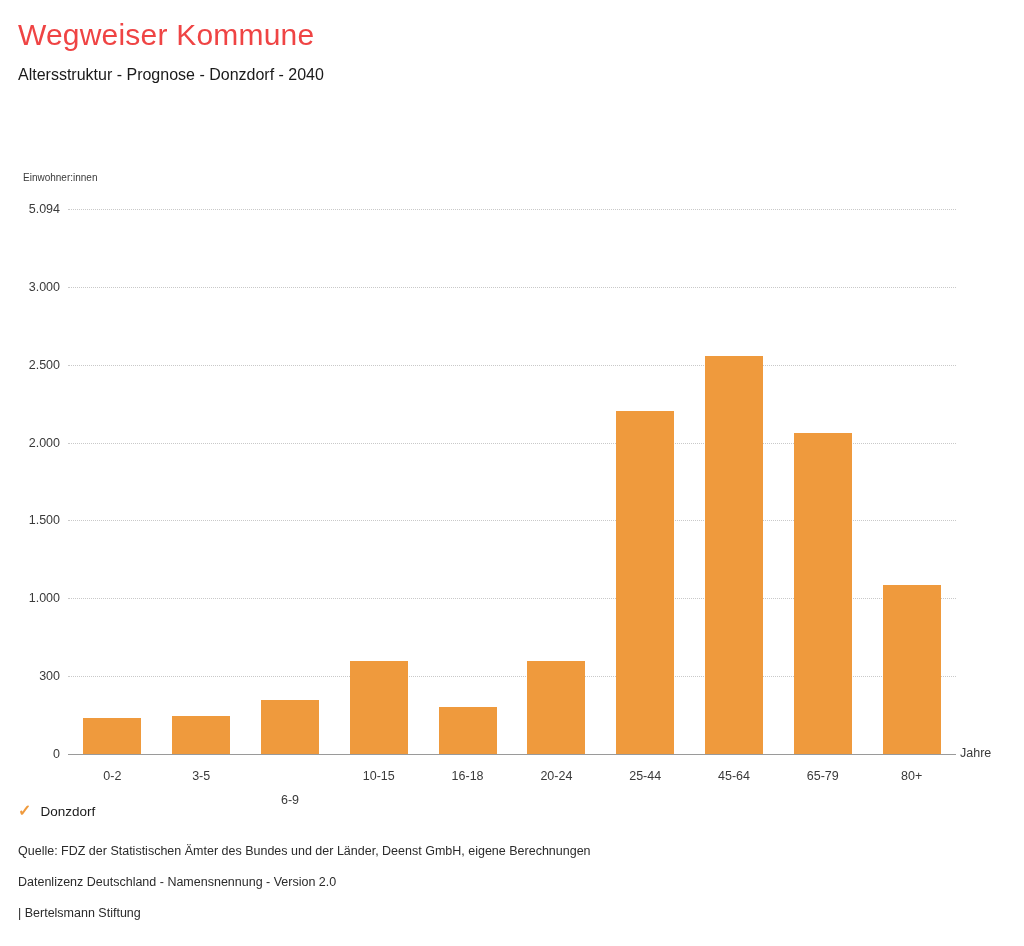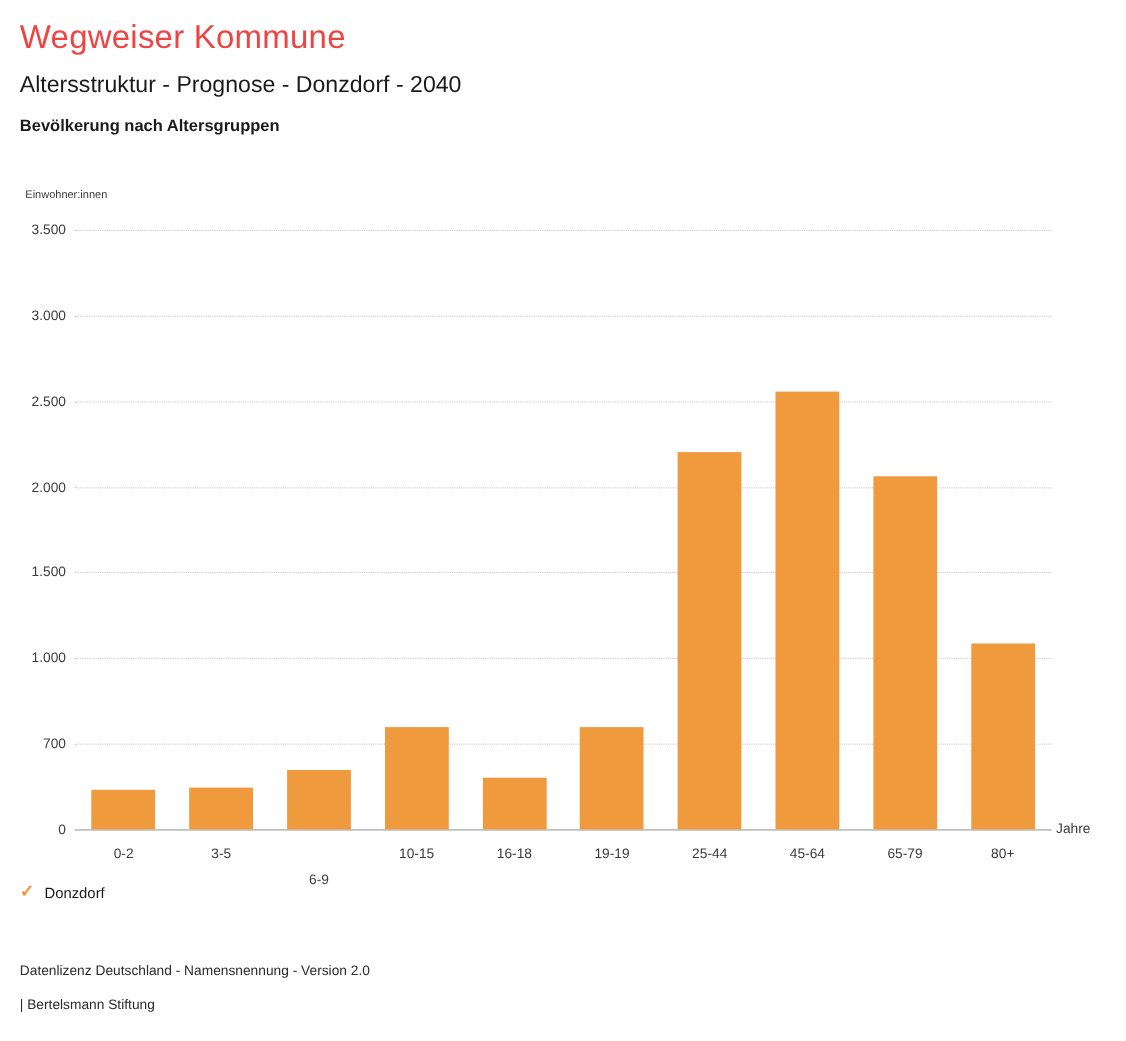--- a/index.html
+++ b/index.html
@@ -26,21 +26,21 @@
     top: 18px;
     font-size: 30px;
     font-weight: 400;
     color: #ef4444;
     letter-spacing: 0.2px;
   }
   .subtitle {
     position: absolute;
     left: 18px;
     top: 66px;
-    font-size: 21px;
+    font-size: 16px;
     font-weight: 400;
     color: #1a1a1a;
   }
   .subsubtitle {
     position: absolute;
     left: 18px;
     top: 106px;
     font-size: 15px;
     font-weight: 700;
     color: #1a1a1a;
@@ -148,21 +148,20 @@
   .fn2 { top: 875px; }
   .fn3 { top: 906px; text-align: right; }
 </style>
 </head>
 <body>
 
 <div class="page">
 
   <div class="title">Wegweiser Kommune</div>
   <div class="subtitle">Altersstruktur - Prognose - Donzdorf - 2040</div>
-  <div class="subsubtitle">Bevölkerung nach Altersgruppen</div>
 
   <div class="y-axis-label">Einwohner:innen</div>
 
   <div class="plot">
     <div class="gridlines">
         <div class="axis-line" style="top: 545px;"></div>
         <div class="gridline" style="top: 467.143px;"></div>
         <div class="gridline" style="top: 389.286px;"></div>
         <div class="gridline" style="top: 311.429px;"></div>
         <div class="gridline" style="top: 233.571px;"></div>
@@ -197,45 +196,46 @@
         </div>
         <div class="bar-slot" style="left: 710.4px; width: 88.8px;">
           <div class="bar" title="65-79: 2060" style="height: 320.771px; background: rgb(239, 154, 61);"></div>
         </div>
         <div class="bar-slot" style="left: 799.2px; width: 88.8px;">
           <div class="bar" title="80+: 1085" style="height: 168.95px; background: rgb(239, 154, 61);"></div>
         </div>
       </div>
     <div class="ylabels">
         <div class="ytick-label" style="top: 545px; left: -66px;">0</div>
-        <div class="ytick-label" style="top: 467.143px; left: -66px;">700</div>
+        <div class="ytick-label" style="top: 467.143px; left: -66px;">300</div>
         <div class="ytick-label" style="top: 389.286px; left: -66px;">1.000</div>
         <div class="ytick-label" style="top: 311.429px; left: -66px;">1.500</div>
         <div class="ytick-label" style="top: 233.571px; left: -66px;">2.000</div>
         <div class="ytick-label" style="top: 155.714px; left: -66px;">2.500</div>
         <div class="ytick-label" style="top: 77.8571px; left: -66px;">3.000</div>
-        <div class="ytick-label" style="top: 0px; left: -66px;">3.500</div>
+        <div class="ytick-label" style="top: 0px; left: -66px;">5.094</div>
       </div>
     <div class="xlabels">
         <div class="xtick-label" style="left: 44.4px;">0-2</div>
         <div class="xtick-label" style="left: 133.2px;">3-5</div>
         <div class="xtick-label" style="left: 222px; margin-top: 24px;">6-9</div>
         <div class="xtick-label" style="left: 310.8px;">10-15</div>
         <div class="xtick-label" style="left: 399.6px;">16-18</div>
-        <div class="xtick-label" style="left: 488.4px;">19-19</div>
+        <div class="xtick-label" style="left: 488.4px;">20-24</div>
         <div class="xtick-label" style="left: 577.2px;">25-44</div>
         <div class="xtick-label" style="left: 666px;">45-64</div>
         <div class="xtick-label" style="left: 754.8px;">65-79</div>
         <div class="xtick-label" style="left: 843.6px;">80+</div>
       </div>
   </div>
 
   <div class="x-axis-title">Jahre</div>
 
   <div class="legend">
     <span class="legend-check">✓</span>
     <span class="legend-label">Donzdorf</span>
   </div>
 
+  <div class="footnote fn1">Quelle: FDZ der Statistischen Ämter des Bundes und der Länder, Deenst GmbH, eigene Berechnungen</div>
   <div class="footnote fn2">Datenlizenz Deutschland - Namensnennung - Version 2.0</div>
   <div class="footnote fn3">| Bertelsmann Stiftung</div>
 
 </div>
 
 </body></html>

